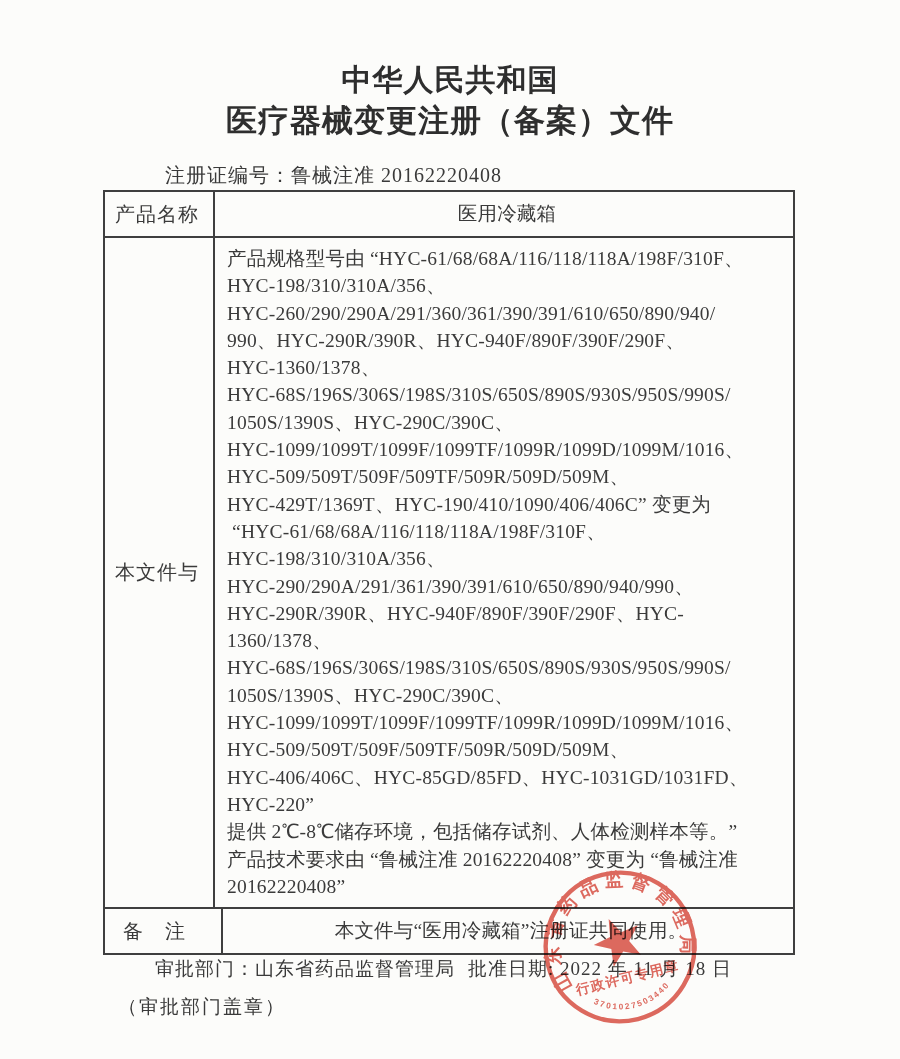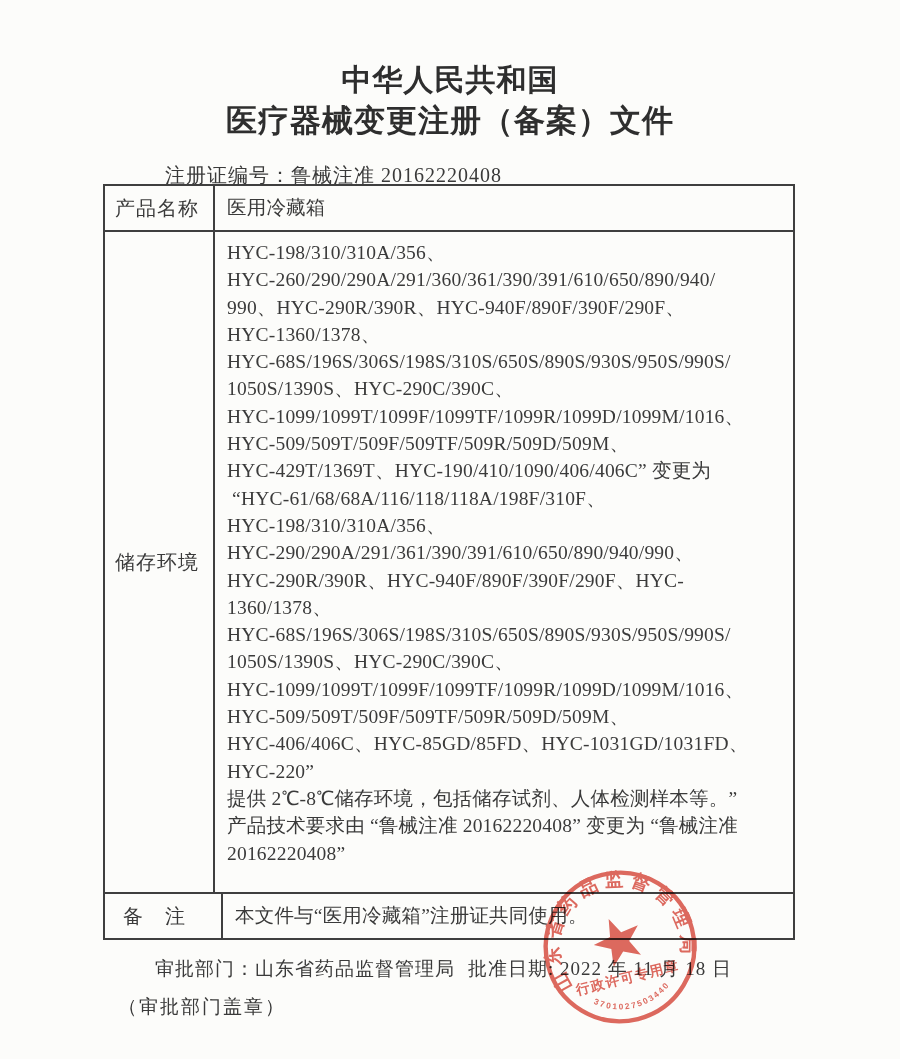--- a/index.html
+++ b/index.html
@@ -24,41 +24,41 @@
   .title-line2 { font-size: 31px; line-height: 42px; letter-spacing: 1px; }
 
   
   .reg-line {
     position: absolute; top: 162px; left: 165px;
     font-size: 20px; color: #3a3a3a; letter-spacing: 1px;
   }
 
   
   .doc-table {
-    position: absolute; left: 103px; top: 184px; width: 692px;
+    position: absolute; left: 103px; top: 190px; width: 692px;
     border: 2px solid #3f3f3f;
     box-sizing: border-box;
     background: transparent;
   }
   .doc-row { display: flex; border-bottom: 2px solid #3f3f3f; }
   .doc-row:last-child { border-bottom: none; }
   .cell-label {
     width: 110px; flex: 0 0 110px;
     border-right: 2px solid #3f3f3f;
     display: flex; align-items: center;
     padding-left: 10px; box-sizing: border-box;
     font-size: 20px; letter-spacing: 1px;
   }
   .cell-content {
     flex: 1 1 auto;
     padding: 7px 6px 7px 12px;
     box-sizing: border-box;
   }
   .row-product .cell-content, .row-remark .cell-content {
-    display: flex; flex-direction: column; justify-content: center;
+    display: flex; flex-direction: column; justify-content: center; align-items: center;
   }
   .row-product { min-height: 44px; }
   .row-change { min-height: 660px; }
   .row-remark { min-height: 44px; margin-left: 8px; }
   .line {
     font-size: 19.5px; line-height: 27.3px;
     white-space: pre-wrap;
     letter-spacing: 0.2px;
   }
 
@@ -102,22 +102,23 @@
   <div class="doc-table">
 
     <div class="doc-row row-product">
       <div class="cell-label">产品名称</div>
       <div class="cell-content">
           <div class="line">医用冷藏箱</div>
         </div>
     </div>
 
     <div class="doc-row row-change">
-      <div class="cell-label">储存环境</div>
+      <div class="cell-label">本文件与</div>
       <div class="cell-content">
+          <div class="line">产品规格型号由 “HYC-61/68/68A/116/118/118A/198F/310F、</div>
           <div class="line">HYC-198/310/310A/356、</div>
           <div class="line">HYC-260/290/290A/291/360/361/390/391/610/650/890/940/</div>
           <div class="line">990、HYC-290R/390R、HYC-940F/890F/390F/290F、</div>
           <div class="line">HYC-1360/1378、</div>
           <div class="line">HYC-68S/196S/306S/198S/310S/650S/890S/930S/950S/990S/</div>
           <div class="line">1050S/1390S、HYC-290C/390C、</div>
           <div class="line">HYC-1099/1099T/1099F/1099TF/1099R/1099D/1099M/1016、</div>
           <div class="line">HYC-509/509T/509F/509TF/509R/509D/509M、</div>
           <div class="line">HYC-429T/1369T、HYC-190/410/1090/406/406C” 变更为</div>
           <div class="line"> “HYC-61/68/68A/116/118/118A/198F/310F、</div>

